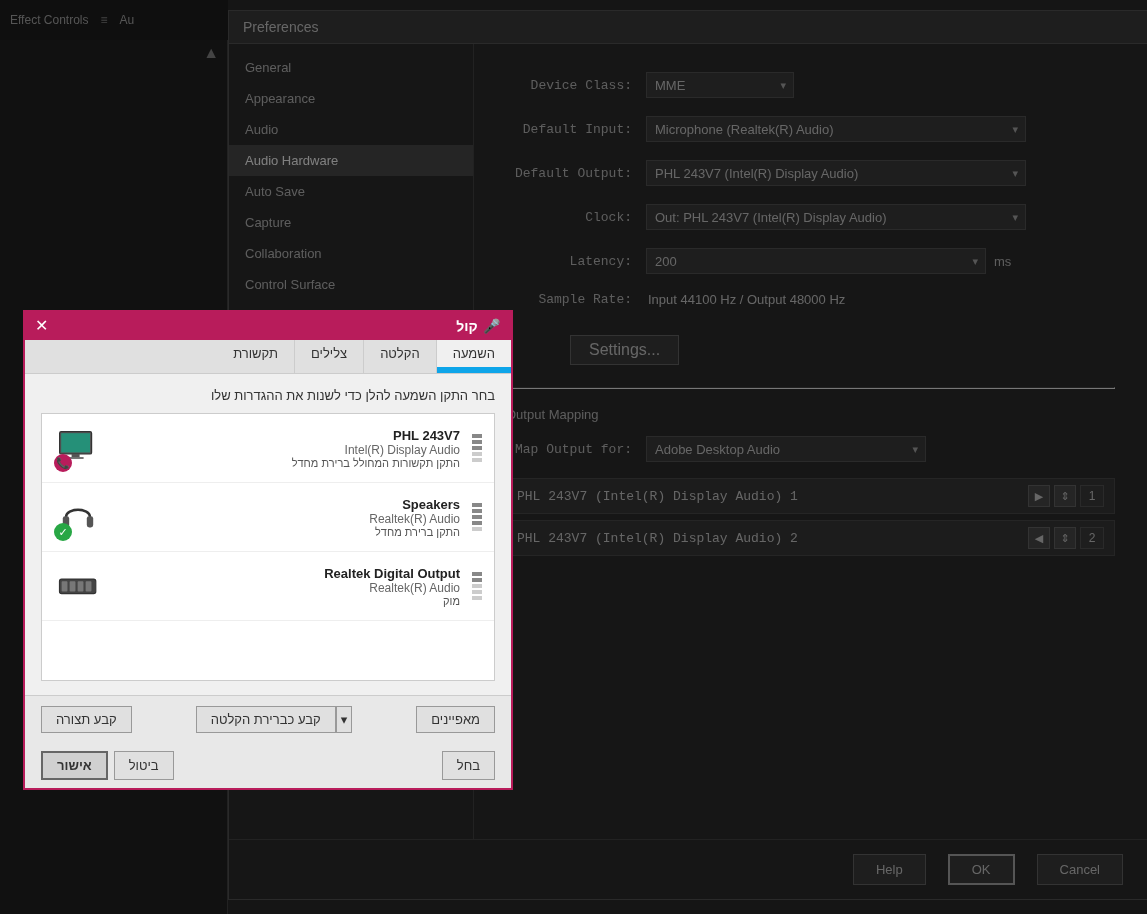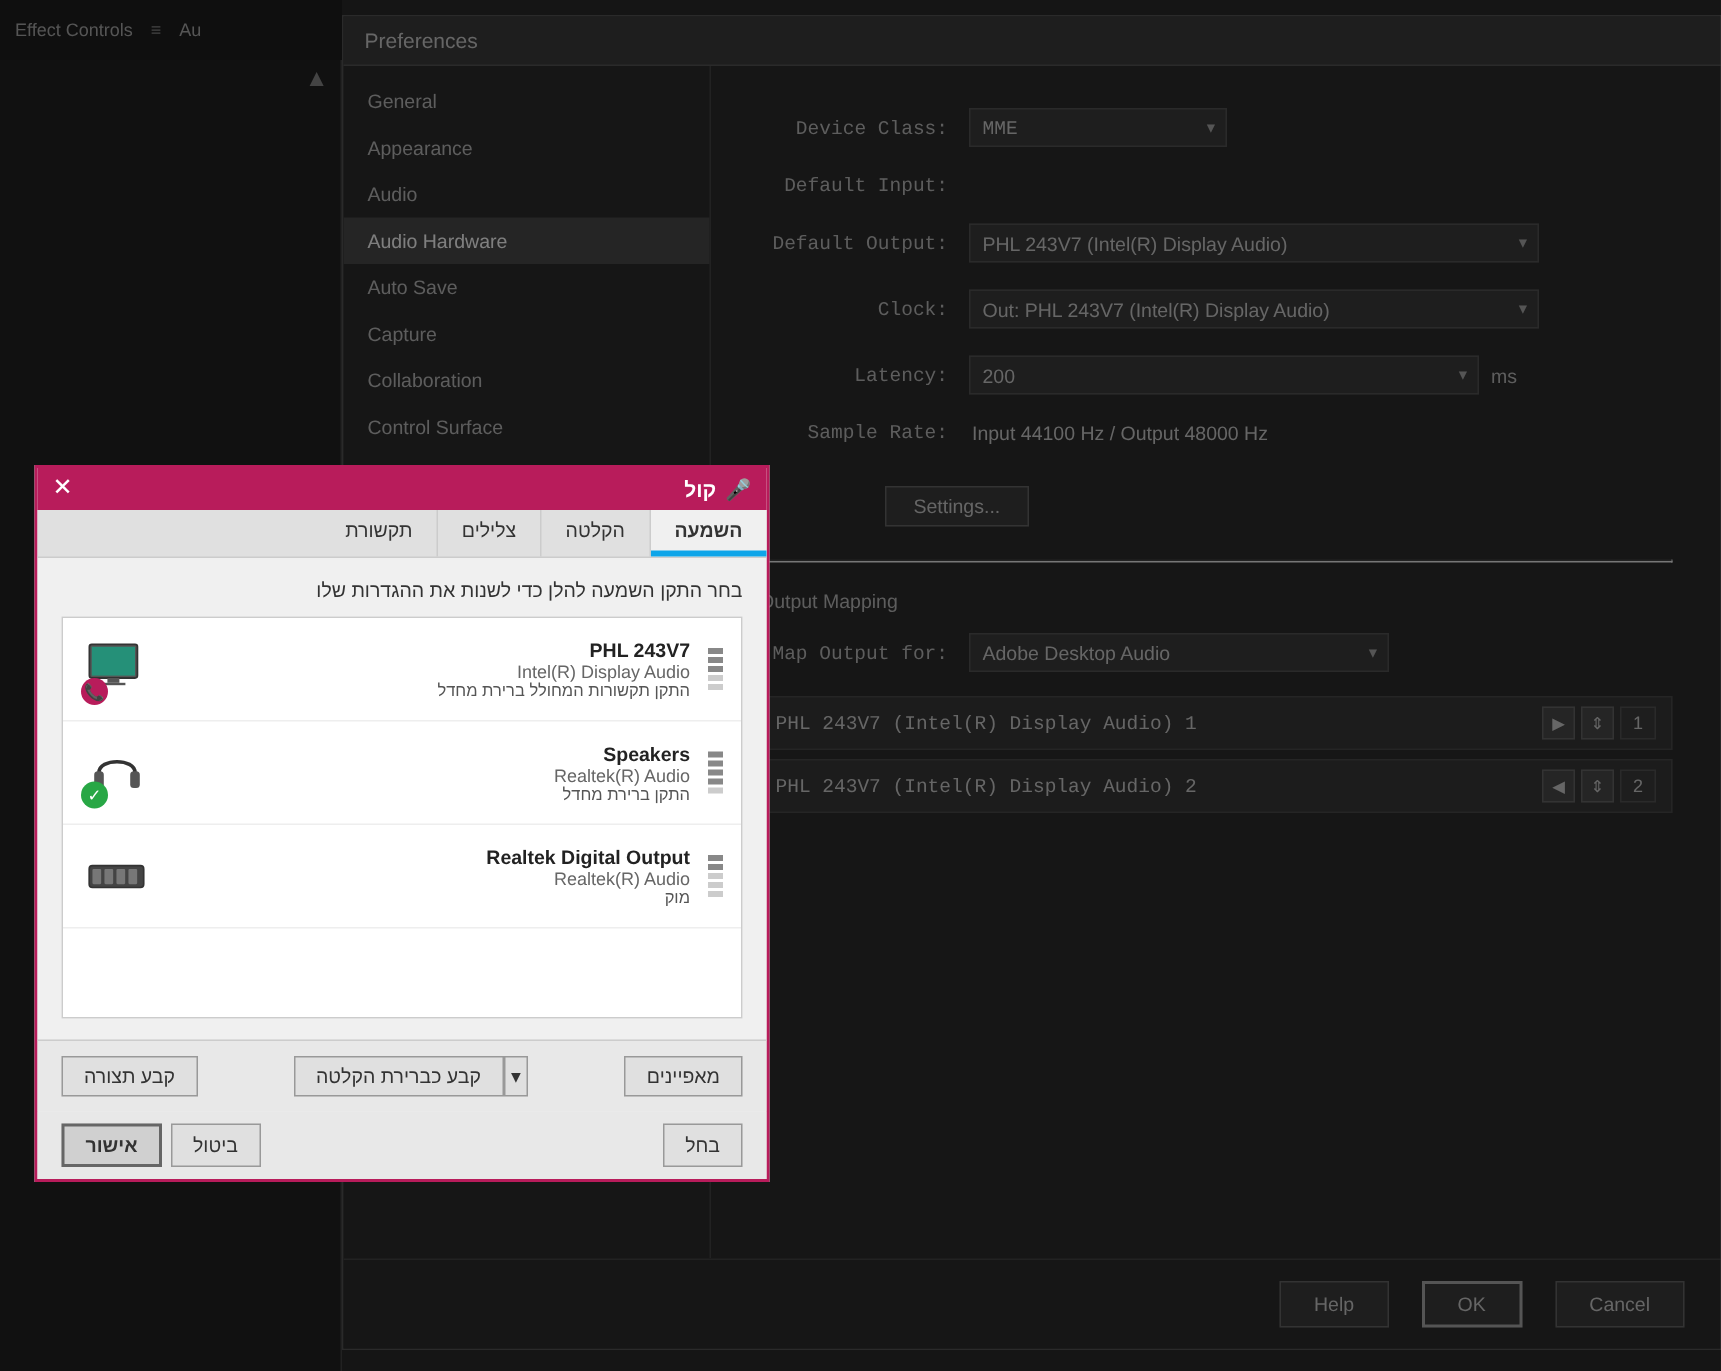--- a/index.html
+++ b/index.html
@@ -98,21 +98,21 @@
       color: #ccc;
       padding: 4px 8px;
       font-size: 13px;
       appearance: none;
       -webkit-appearance: none;
       cursor: pointer;
       height: 26px;
     }
 
     .field-select-wide { width: 380px; }
-    .field-select-medium { width: 172px; font-family: Liberation Mono, monospace; }
+    .field-select-medium { width: 148px; }
 
     .select-wrapper {
       position: relative;
       display: inline-block;
     }
     .select-wrapper::after {
       content: '▾';
       position: absolute;
       right: 8px;
       top: 50%;
@@ -133,23 +133,23 @@
       font-size: 13px;
       padding-left: 2px;
     }
 
     .settings-btn {
       background: #3c3c3c;
       border: 1px solid #666;
       color: #ccc;
       padding: 5px 18px;
       cursor: pointer;
-      font-size: 13px;
+      font-size: 16px;
       margin-top: 10px;
-      margin-left: 84px;
+      margin-left: 64px;
     }
 
     .section-divider {
       margin: 22px 0 18px 0;
       border-top: 1px solid #444;
     }
 
     .output-mapping-label {
       color: #bbb;
       font-size: 13px;
@@ -290,22 +290,22 @@
     .overlay-tab {
       padding: 6px 16px;
       font-size: 13px;
       cursor: pointer;
       color: #333;
       border-right: 1px solid #ccc;
     }
     .overlay-tab:first-child { border-right: none; }
     .overlay-tab.active {
       background: #f0f0f0;
-      border-bottom: 4px solid #0ea5e9;
-      font-weight: bold;
+      border-bottom: 6px solid #0ea5e9;
+      font-weight: normal;
     }
 
     .overlay-body {
       padding: 14px 16px;
       background: #f0f0f0;
     }
 
     .overlay-instruction {
       font-size: 13px;
       color: #333;
@@ -484,20 +484,25 @@
         <span class="field-label">Device Class:</span>
         <div class="select-wrapper">
           <select class="field-select field-select-medium">
             <option>MME</option>
           </select>
         </div>
       </div>
 
       <div class="field-row">
         <span class="field-label">Default Input:</span>
+        <div class="select-wrapper">
+          <select class="field-select field-select-wide">
+            <option>Microphone (Realtek(R) Audio)</option>
+          </select>
+        </div>
       </div>
 
       <div class="field-row">
         <span class="field-label">Default Output:</span>
         <div class="select-wrapper">
           <select class="field-select field-select-wide">
             <option>PHL 243V7 (Intel(R) Display Audio)</option>
           </select>
         </div>
       </div>

